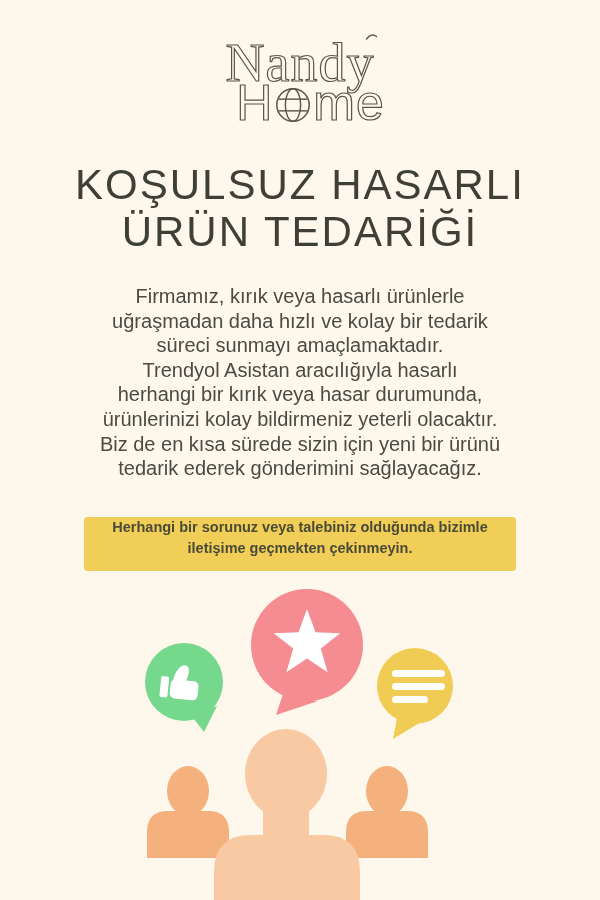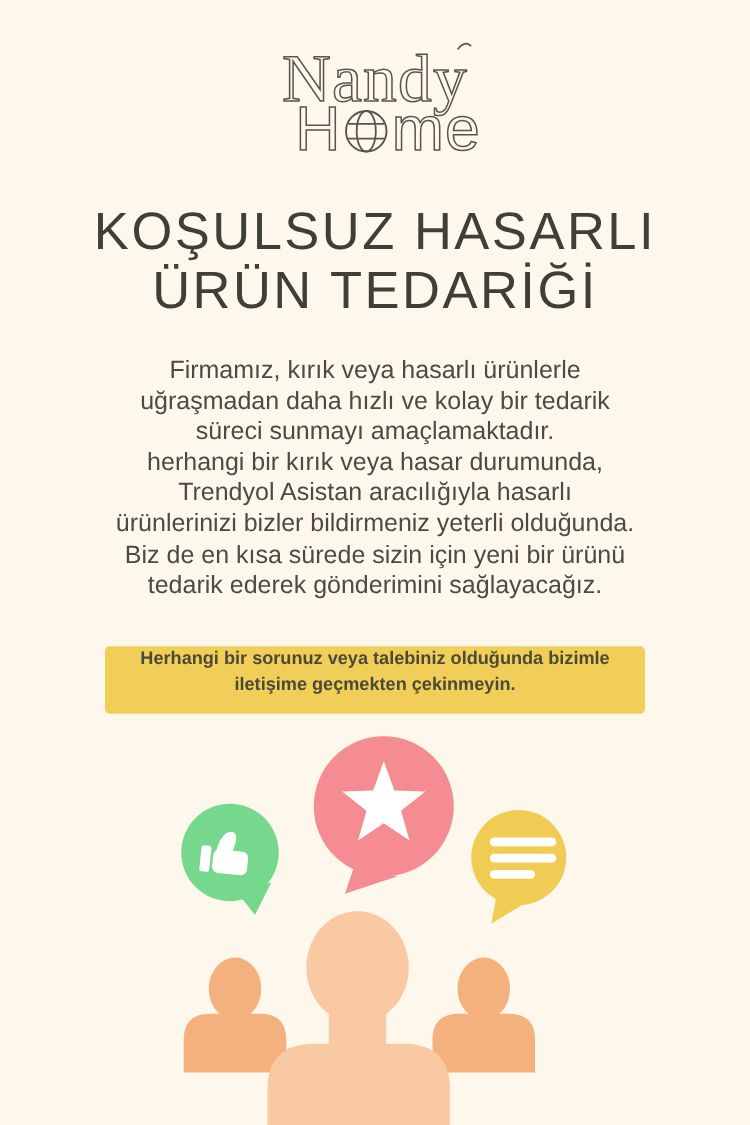--- a/index.html
+++ b/index.html
@@ -69,23 +69,23 @@
 
   <h1 class="heading">
     <span>KOŞULSUZ HASARLI</span>
     <span>ÜRÜN TEDARİĞİ</span>
   </h1>
 
   <div class="body-text">
     <div>Firmamız, kırık veya hasarlı ürünlerle</div>
     <div>uğraşmadan daha hızlı ve kolay bir tedarik</div>
     <div>süreci sunmayı amaçlamaktadır.</div>
+    <div>Trendyol Asistan aracılığıyla hasarlı</div>
     <div>herhangi bir kırık veya hasar durumunda,</div>
-    <div>Trendyol Asistan aracılığıyla hasarlı</div>
-    <div>ürünlerinizi bizler bildirmeniz yeterli olduğunda.</div>
+    <div>ürünlerinizi kolay bildirmeniz yeterli olacaktır.</div>
     <div>Biz de en kısa sürede sizin için yeni bir ürünü</div>
     <div>tedarik ederek gönderimini sağlayacağız.</div>
   </div>
 
   <div class="banner">
     <div>Herhangi bir sorunuz veya talebiniz olduğunda bizimle</div>
     <div>iletişime geçmekten çekinmeyin.</div>
   </div>
 
   <div class="illustration">

